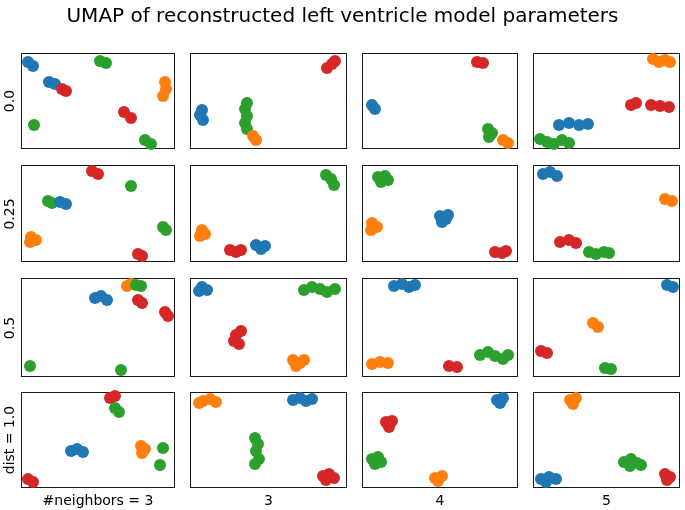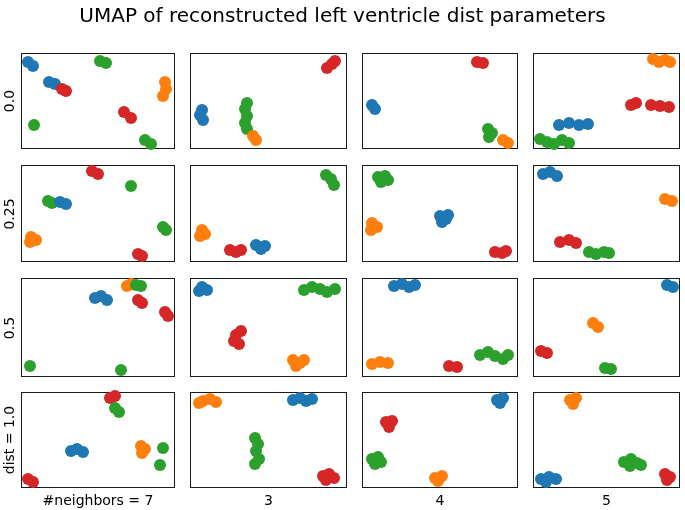--- a/index.html
+++ b/index.html
@@ -28,21 +28,21 @@
   }
   .col-label {
     position: absolute; font-size: 14px; color: #000000; white-space: nowrap;
     transform: translateX(-50%);
   }
 </style>
 </head>
 <body>
 
 <div class="figure">
-  <div class="title">UMAP of reconstructed left ventricle dist parameters</div>
+  <div class="title">UMAP of reconstructed left ventricle model parameters</div>
   <div id="plot-area">
       <div class="subplot" style="left: 21px; top: 53px; width: 154px; height: 96px;">
         <div class="dot" style="left: 4%; top: 8%; background: rgb(31, 119, 180);"></div>
         <div class="dot" style="left: 7%; top: 13%; background: rgb(31, 119, 180);"></div>
         <div class="dot" style="left: 51%; top: 7%; background: rgb(44, 160, 44);"></div>
         <div class="dot" style="left: 55%; top: 10%; background: rgb(44, 160, 44);"></div>
         <div class="dot" style="left: 18%; top: 30%; background: rgb(31, 119, 180);"></div>
         <div class="dot" style="left: 22%; top: 32%; background: rgb(31, 119, 180);"></div>
         <div class="dot" style="left: 26%; top: 37%; background: rgb(214, 39, 40);"></div>
         <div class="dot" style="left: 29%; top: 39%; background: rgb(214, 39, 40);"></div>
@@ -284,18 +284,18 @@
         <div class="dot" style="left: 92%; top: 93%; background: rgb(214, 39, 40);"></div>
         <div class="dot" style="left: 5%; top: 91%; background: rgb(31, 119, 180);"></div>
         <div class="dot" style="left: 10%; top: 89%; background: rgb(31, 119, 180);"></div>
         <div class="dot" style="left: 15%; top: 92%; background: rgb(31, 119, 180);"></div>
         <div class="dot" style="left: 8%; top: 95%; background: rgb(31, 119, 180);"></div>
       </div>
       <div class="row-label" style="left: 9px; top: 101px;">0.0</div>
       <div class="row-label" style="left: 9px; top: 213.5px;">0.25</div>
       <div class="row-label" style="left: 9px; top: 327.5px;">0.5</div>
       <div class="row-label" style="left: 9px; top: 440px;">dist = 1.0</div>
-      <div class="col-label" style="left: 98px; top: 492px;">#neighbors = 7</div>
+      <div class="col-label" style="left: 98px; top: 492px;">#neighbors = 3</div>
       <div class="col-label" style="left: 268.5px; top: 492px;">3</div>
       <div class="col-label" style="left: 440px; top: 492px;">4</div>
       <div class="col-label" style="left: 606.5px; top: 492px;">5</div>
     </div>
 </div>
 
 </body></html>

